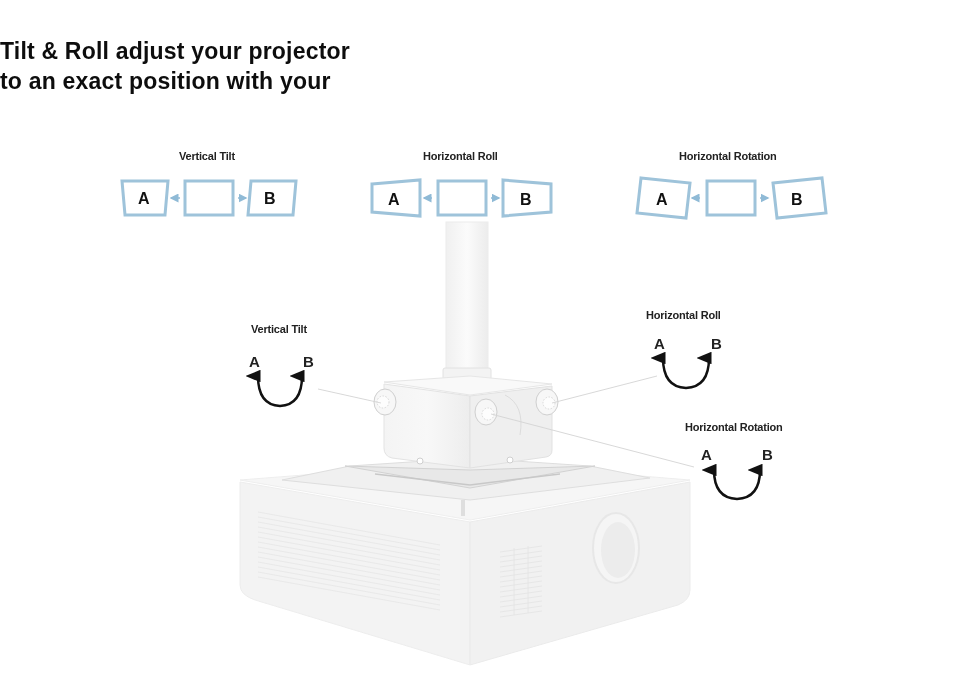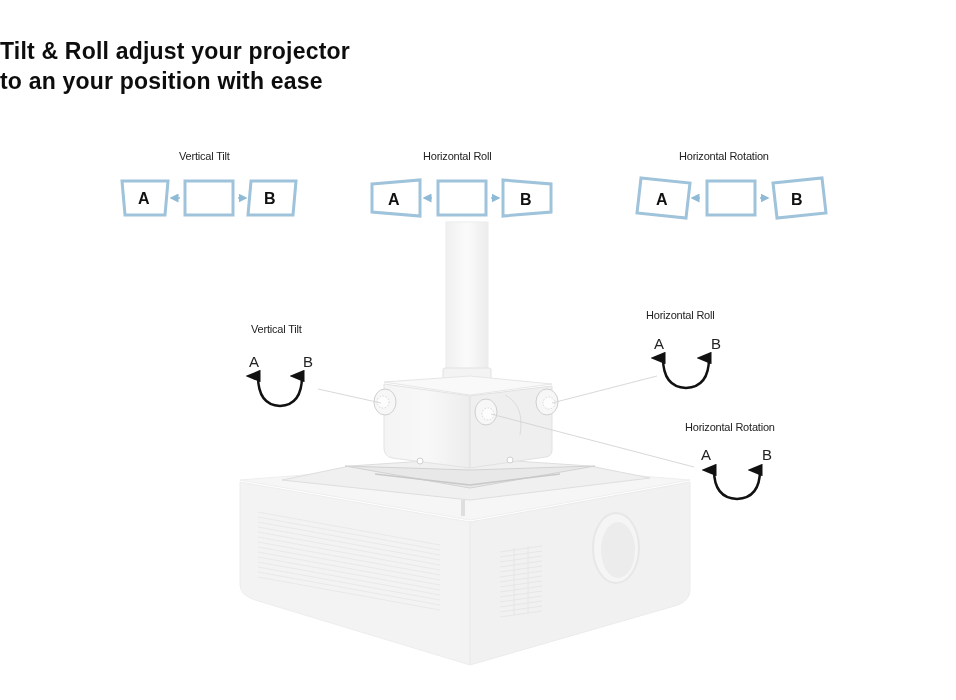--- a/index.html
+++ b/index.html
@@ -1,31 +1,31 @@
 <!DOCTYPE html>
 <html><head>
 <meta charset="utf-8">
 <style>
   html, body { margin:0; padding:0; background:#ffffff; }
   body { width:956px; height:700px; position:relative; overflow:hidden;
          font-family:"Liberation Sans", "DejaVu Sans", sans-serif; color:#111; }
   .title { position:absolute; left:0; width:956px; top:36px; text-align:left;
            font-weight:bold; font-size:23px; line-height:30px; letter-spacing:0.2px; color:#0d0d0d; }
   .title div { display:block; }
-  .lbl { position:absolute; font-weight:normal; font-size:11px; color:#222; white-space:nowrap; letter-spacing:-0.2px; }
+  .lbl { position:absolute; font-weight:bold; font-size:11px; color:#222; white-space:nowrap; letter-spacing:-0.2px; }
   svg { position:absolute; overflow:visible; }
   .scene { position:absolute; left:0; top:0; width:956px; height:700px; }
   .ab { font-weight:bold; font-size:16px; fill:#111; font-family:"Liberation Sans", sans-serif; }
 </style>
 </head>
 <body>
 
 <div class="title">
   <div>Tilt &amp; Roll adjust your projector</div>
-  <div>to an your position with ease</div>
+  <div>to an exact position with your</div>
 </div>
 
 <div class="lbl" style="left:179px;top:150px;">Vertical Tilt</div>
 <div class="lbl" style="left:423px;top:150px;">Horizontal Roll</div>
 <div class="lbl" style="left:679px;top:150px;">Horizontal Rotation</div>
 
 <svg class="scene" width="956" height="700" viewBox="0 0 956 700">
   <defs>
     <marker id="blueArrow" markerWidth="6" markerHeight="6" refX="5" refY="3" orient="auto">
       <path d="M0,0 L6,3 L0,6 z" fill="#8fbad6"></path>

